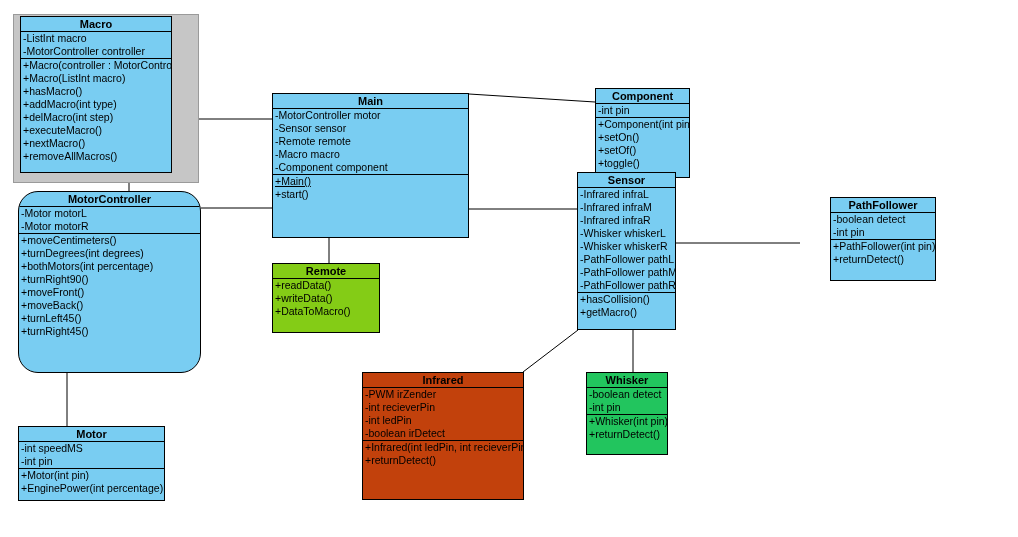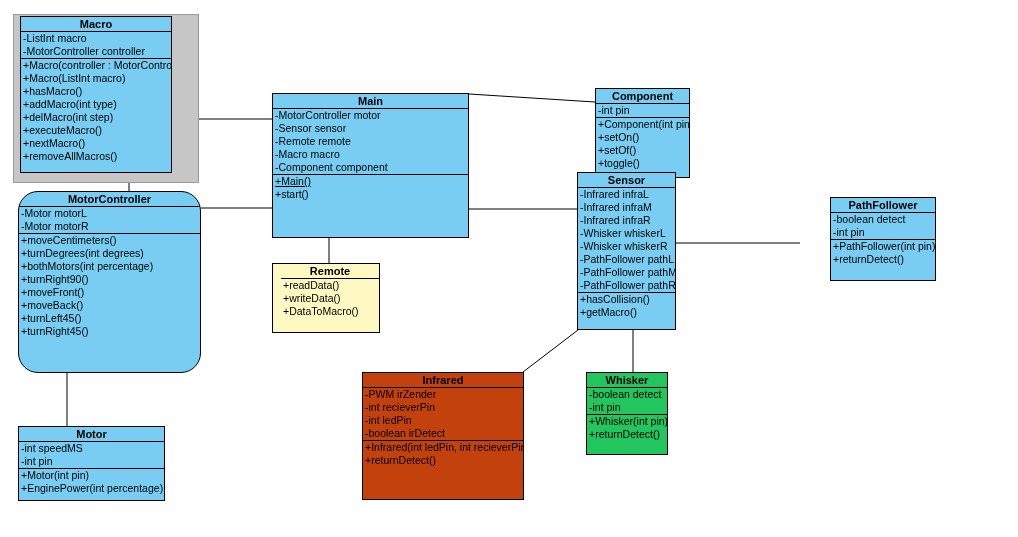--- a/index.html
+++ b/index.html
@@ -115,21 +115,21 @@
         <div class="uml-row">-Sensor sensor</div>
         <div class="uml-row">-Remote remote</div>
         <div class="uml-row">-Macro macro</div>
         <div class="uml-row">-Component component</div>
       </div>
       <div class="uml-compartment uml-methods">
         <div class="uml-row" style="text-decoration: underline;">+Main()</div>
         <div class="uml-row">+start()</div>
       </div>
     </div>
-    <div class="uml-class" style="left: 272px; top: 263px; width: 108px; height: 70px; background: #fef9c3; border-color: rgb(0, 0, 0); padding-left: 8px;">
+    <div class="uml-class" style="left: 272px; top: 263px; width: 108px; height: 70px; background: #84cc16; border-color: rgb(0, 0, 0);">
       <div class="uml-title">Remote</div>
       <div class="uml-compartment uml-methods">
         <div class="uml-row">+readData()</div>
         <div class="uml-row">+writeData()</div>
         <div class="uml-row">+DataToMacro()</div>
       </div>
     </div>
     <div class="uml-class" style="left: 595px; top: 65px; width: 95px; height: 90px; background: rgb(121, 205, 242); border-color: rgb(0, 0, 0); margin-top: 23px;">
       <div class="uml-title">Component</div>
       <div class="uml-compartment uml-attrs">

